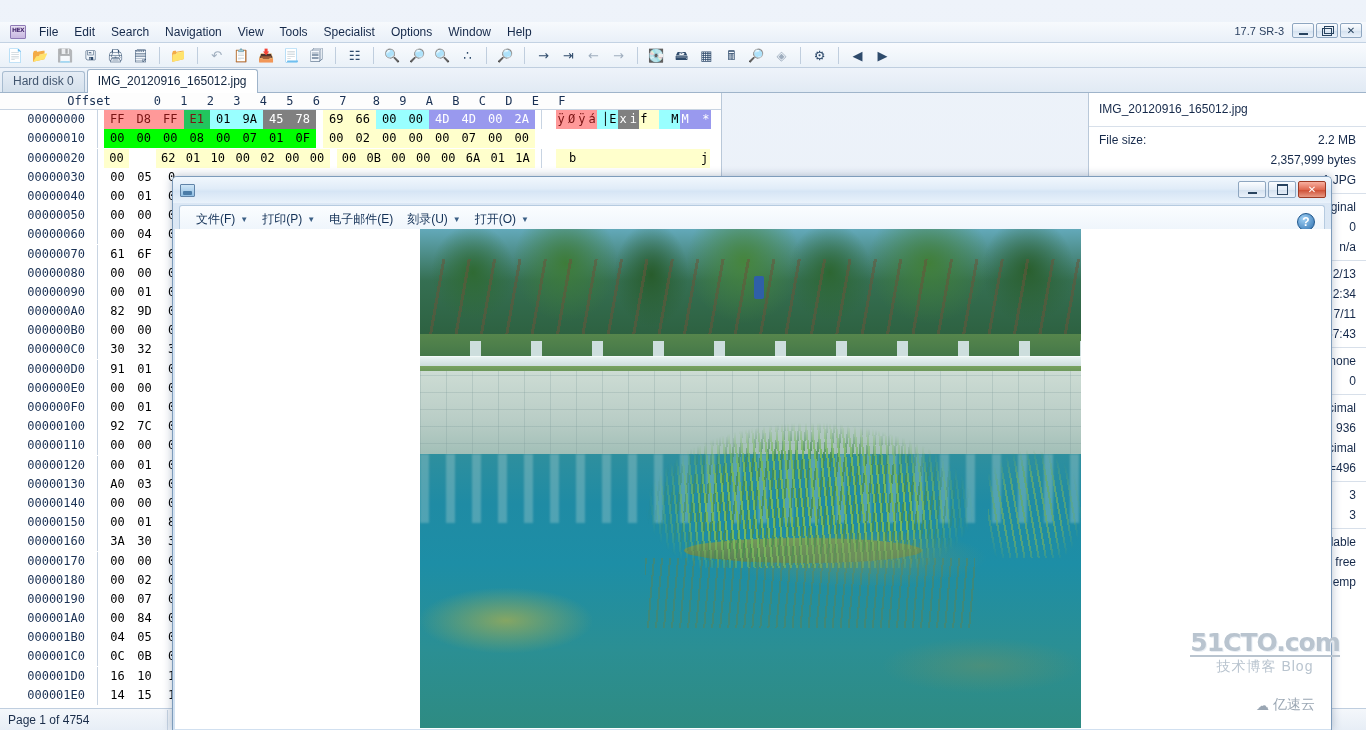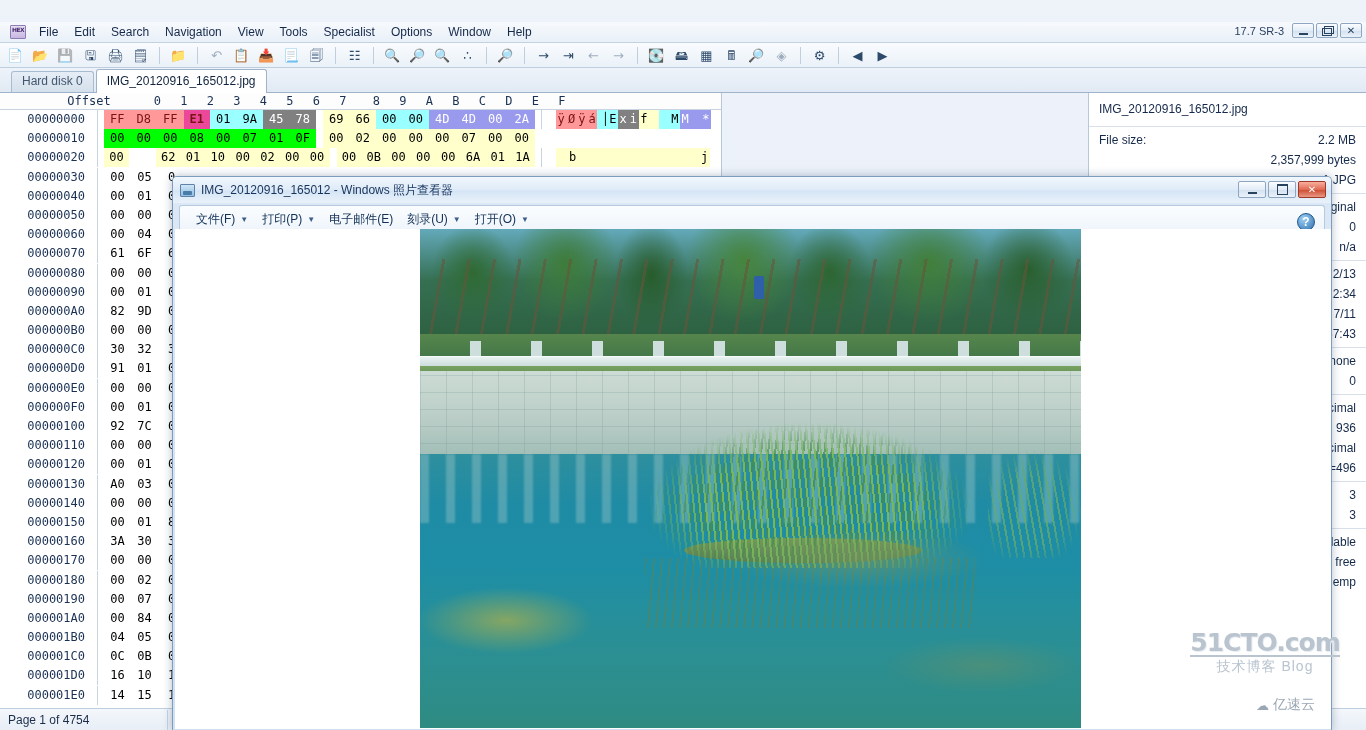--- a/index.html
+++ b/index.html
@@ -84,21 +84,21 @@
     font-family:"DejaVu Sans", sans-serif;
   }
   .tb-sep { width:1px; height:17px; background:#c0cede; margin:0 5px; }
   .tb-btn.dim { opacity:.42; }
 
   
   .winhex-tabs {
     position:absolute; left:0; top:68px; width:1366px; height:25px;
     background:linear-gradient(180deg,#eef3fa,#e1eaf4);
     border-bottom:1px solid #9fb4ca;
-    display:flex; align-items:flex-end; padding-left:11px;
+    display:flex; align-items:flex-end; padding-left:2px;
   }
   .tab {
     height:21px; padding:2px 10px 0 10px; font-size:12px;
     border:1px solid #a8bcd0; border-bottom:none;
     border-radius:3px 3px 0 0; margin-right:2px;
     background:linear-gradient(180deg,#e6edf6,#d4e0ec);
     color:#42566f;
   }
   .tab.active {
     background:#ffffff; color:#11243e; height:24px; padding-top:4px;
@@ -113,21 +113,21 @@
   }
   .hex-header {
     height:17px; display:flex; align-items:center;
     border-bottom:1px solid #c8d4e2; background:#fdfdfd;
     font-family:"DejaVu Sans Mono", monospace; font-size:12px; color:#1a3154;
   }
   .hex-off-col { width:98px; text-align:center;margin-left:40px; }
   .hex-hdr-hex { width:437px; display:flex; padding-left:6px; }
   .hex-hdr-hex span { width:27px; text-align:center; }
   .hex-rows { font-family:"DejaVu Sans Mono", monospace; font-size:12px; }
-  .hex-row { display:flex; height:19.2px; align-items:flex-start; }
+  .hex-row { display:flex; height:19.2px; align-items:flex-end; }
   .hex-off {
     width:98px; text-align:right; padding-right:12px;
     color:#1a3154; border-right:1px solid #c8d4e2; height:19px; line-height:19px;
   }
   .hex-bytes { width:437px; display:flex; padding-left:6px; height:19px; }
   .hex-bytes b { width:27px; text-align:center; font-weight:normal; line-height:19px; display:block;}
   .gap { margin-left:7px; }
   .hex-ascii {
     width:170px; padding-left:14px; display:flex; height:19px; line-height:19px;
     border-left:1px solid #c8d4e2; margin-left:6px;
@@ -410,21 +410,21 @@
           <span>F</span>
         </div>
     </div>
     <div class="hex-rows" id="hexrows">
         <div class="hex-row">
           <div class="hex-off">00000000</div>
           <div class="hex-bytes">
             <b style="background: rgb(255, 153, 153); color: rgb(122, 20, 20);">FF</b>
             <b style="background: rgb(255, 153, 153); color: rgb(122, 20, 20);">D8</b>
             <b style="background: rgb(255, 153, 153); color: rgb(122, 20, 20);">FF</b>
-            <b style="background: #ec4899; color: rgb(122, 20, 20); font-weight: bold;">E1</b>
+            <b style="background: #22c55e; color: rgb(122, 20, 20);">E1</b>
             <b style="background: rgb(153, 255, 255);">01</b>
             <b style="background: rgb(153, 255, 255);">9A</b>
             <b style="background: rgb(128, 128, 128); color: rgb(255, 255, 255);">45</b>
             <b style="background: rgb(128, 128, 128); color: rgb(255, 255, 255);">78</b>
             <b class="gap" style="background: rgb(255, 255, 204);">69</b>
             <b style="background: rgb(255, 255, 204);">66</b>
             <b style="background: rgb(153, 255, 255);">00</b>
             <b style="background: rgb(153, 255, 255);">00</b>
             <b style="background: rgb(153, 153, 238); color: rgb(255, 255, 255);">4D</b>
             <b style="background: rgb(153, 153, 238); color: rgb(255, 255, 255);">4D</b>
@@ -838,21 +838,20 @@
       </div>
   </div>
 
   <div class="winhex-status">
     <div class="status-seg">Page 1 of 4754</div>
   </div>
 
   <div class="pv-window">
     <div class="pv-title">
       <div class="pv-ico"></div>
-      <div class="pv-title-text">IMG_20120916_165012 - Windows 照片查看器</div>
       <div class="pv-winbtns">
         <div class="win-btn">
             <span class="glyph-min"></span>
           </div>
         <div class="win-btn">
             <span class="glyph-max"></span>
           </div>
         <div class="win-btn close-red">✕</div>
       </div>
     </div>

